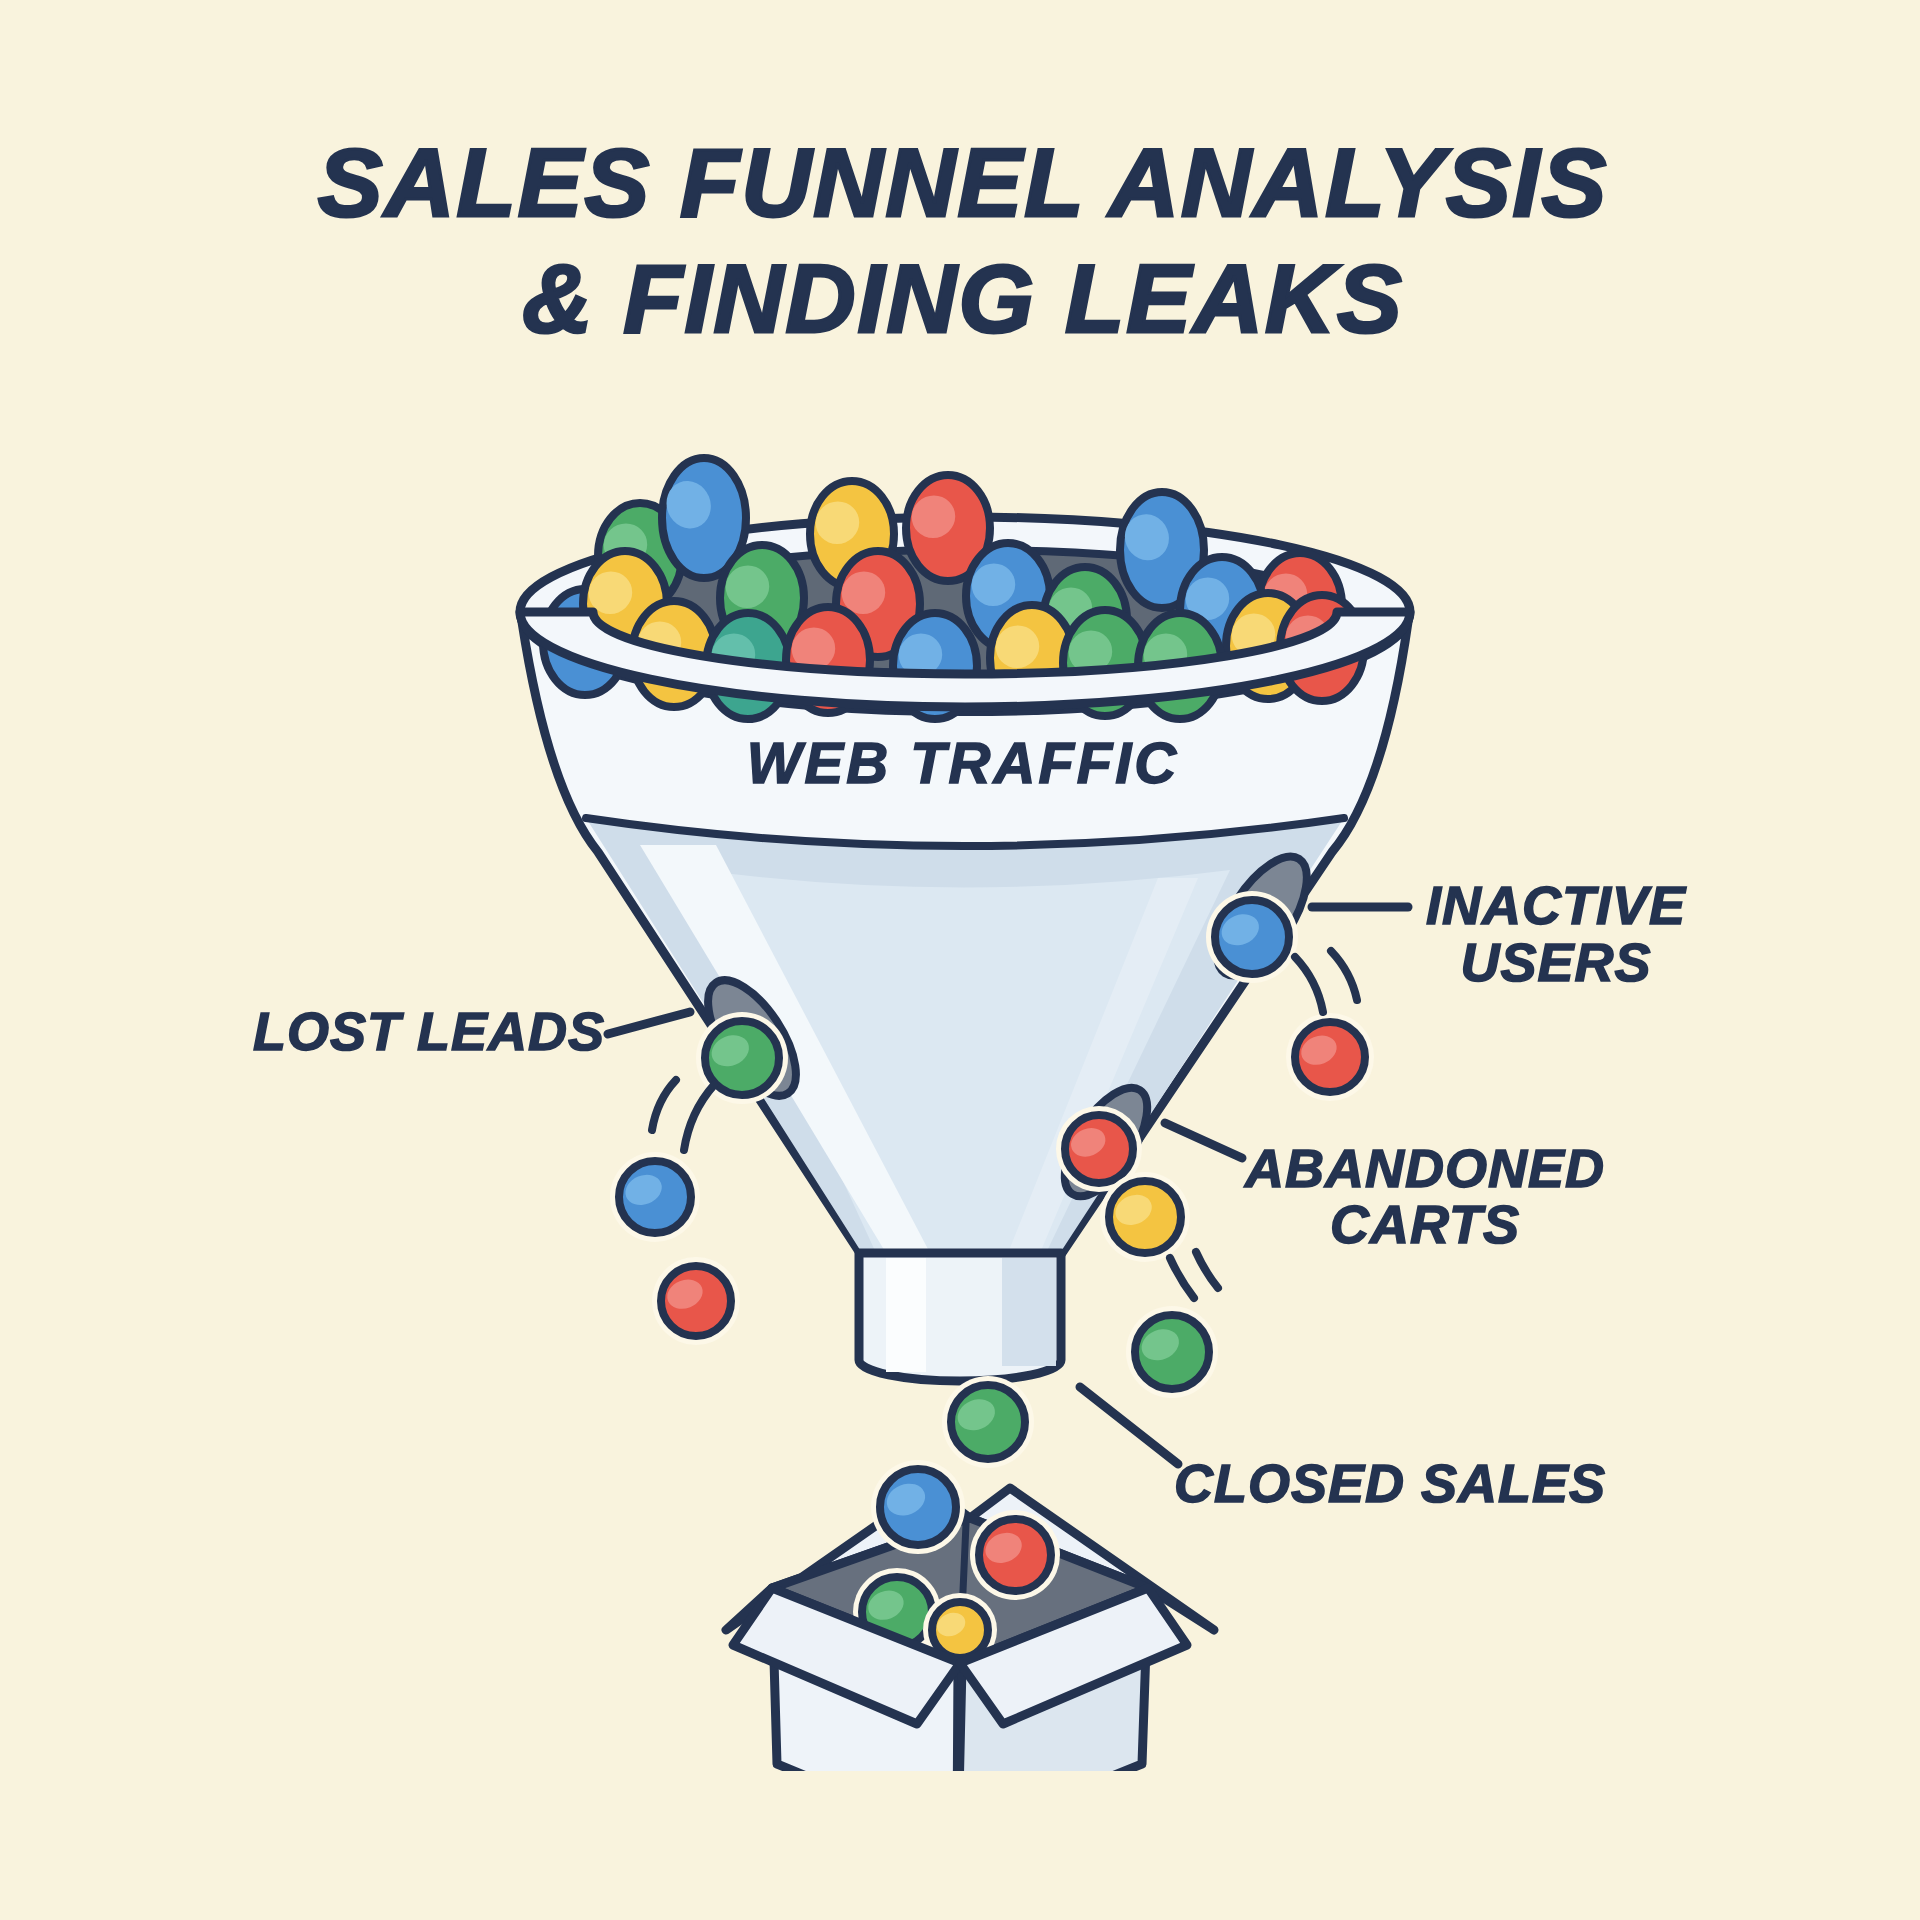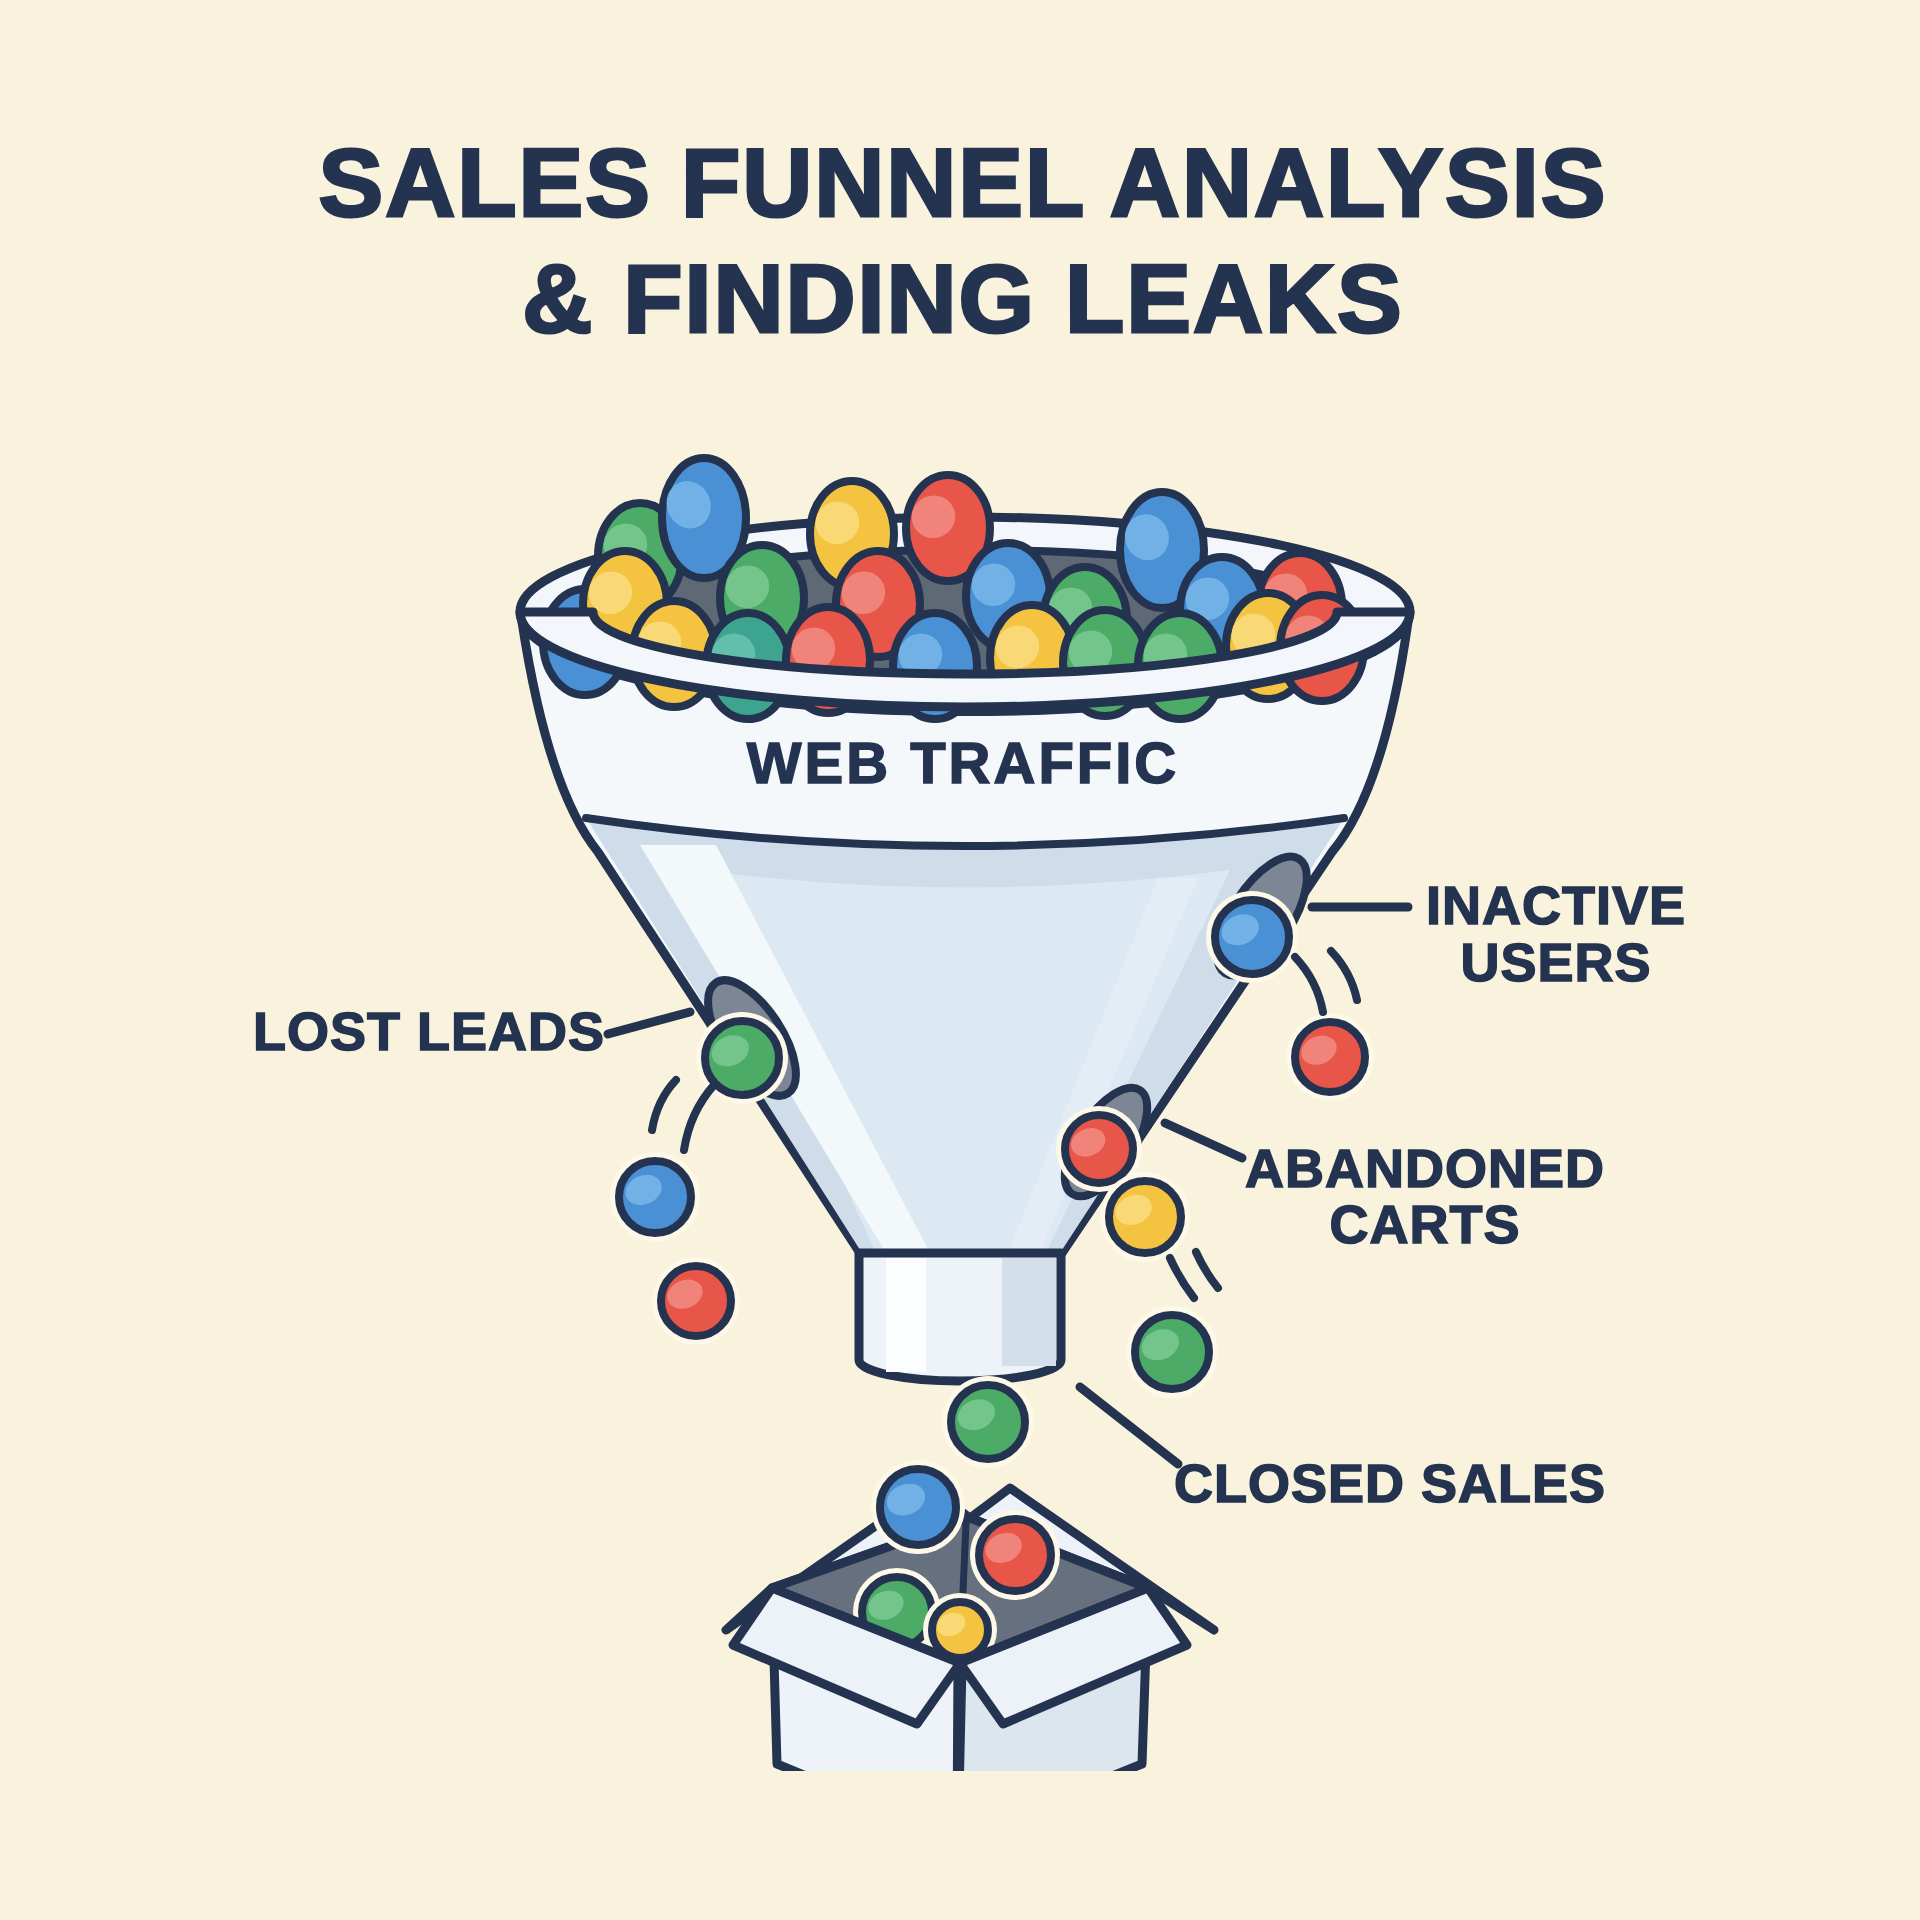--- a/index.html
+++ b/index.html
@@ -1,17 +1,17 @@
 <!DOCTYPE html>
 <html style="--bg: #f9f3dd; --navy: #243350; --halo: #fdf8e8;"><head>
 <meta charset="utf-8">
 <style>
   :root { --bg:#f9f3dd; --navy:#243350; --halo:#fdf8e8; }
   html,body{margin:0;padding:0;background:var(--bg);}
-  .stage{width:1920px;height:1771px;position:relative;overflow:hidden;background:var(--bg);}
+  .stage{width:1920px;height:1771px;position:relative;overflow:hidden;background:var(--bg);font-style:italic;}
   svg{display:block;}
   svg text{
     font-family:"Liberation Sans", sans-serif;
     font-weight:bold;
     fill:var(--navy);
     text-anchor:middle;
     dominant-baseline:central;
   }
   .t-title{font-size:97px;letter-spacing:2px;stroke:var(--navy);stroke-width:3px;}
   .t-band{font-size:58px;letter-spacing:3px;stroke:var(--navy);stroke-width:1.5px;}

